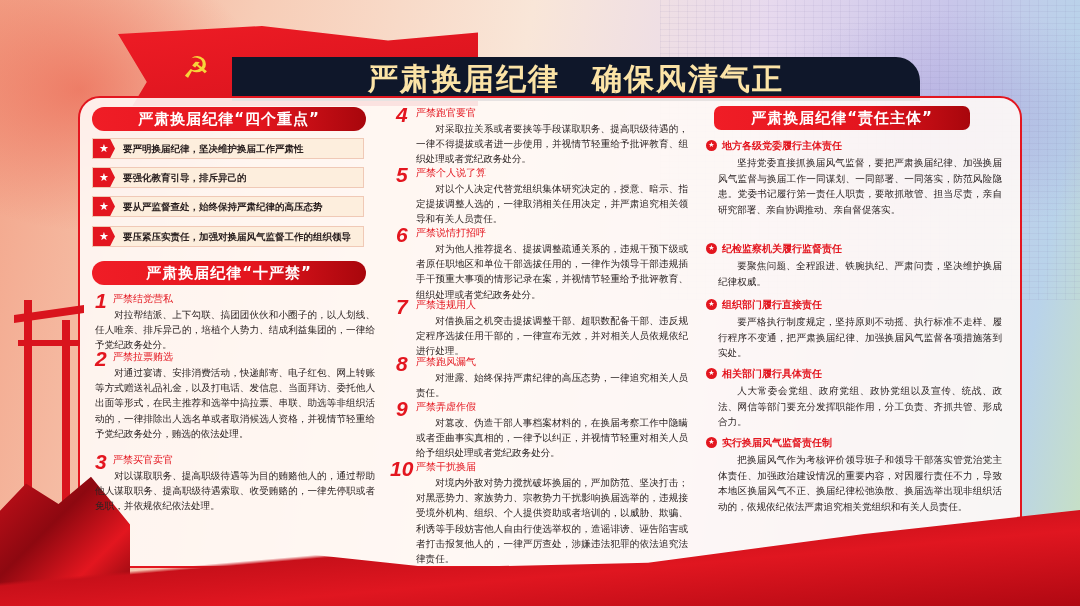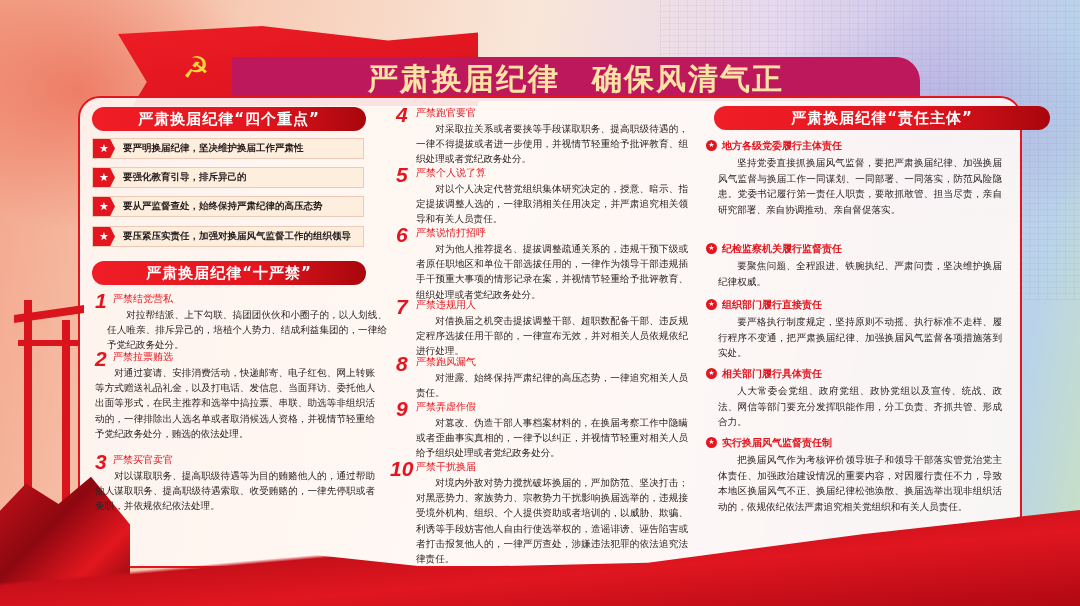--- a/index.html
+++ b/index.html
@@ -28,21 +28,21 @@
     background: linear-gradient(170deg, #ee1c25 0%, #e01620 60%, #c8101a 100%);
     clip-path: polygon(0 10%, 40% 0, 75% 18%, 100% 8%, 100% 100%, 4% 100%, 8% 70%);
   }
   .emblem {
     position: absolute; left: 178px; top: 50px; width: 36px; height: 36px;
     color: #f7d43a; font-size: 30px; line-height: 36px; text-align: center; font-weight: bold;
   }
   
   .title-bar {
     position: absolute; left: 232px; top: 57px; width: 688px; height: 44px;
-    background: #be185d; border-radius: 0 24px 0 0;
+    background: #0f172a; border-radius: 0 24px 0 0;
   }
   .title-text {
     position: absolute; left: 0; right: 0; top: 0; line-height: 44px;
     text-align: center; color: #fbe3a6; font-size: 30px; font-weight: bold; letter-spacing: 2px;
     white-space: pre;
   }
   
   .panel {
     position: absolute; left: 78px; top: 96px; width: 944px; height: 472px;
     background: rgba(255,250,246,0.90);
@@ -59,21 +59,20 @@
     background: #fdeedd; border: 1px solid #f0c9b6;
   }
   .key-point .star-box {
     position: absolute; left: 0; top: 0; width: 22px; height: 19px;
     background: #e3161f; color: #fff; font-size: 11px; line-height: 19px; text-align: center;
     clip-path: polygon(0 0, 78% 0, 100% 50%, 78% 100%, 0 100%);
   }
   .key-point .kp-text {
     position: absolute; left: 30px; top: 0; line-height: 19px; font-size: 9.5px; font-weight: bold; color: #2a2020;
     white-space: nowrap;
-    font-family: Liberation Mono, monospace;
   }
   
   .item { position: absolute; }
   .item .num {
     position: absolute; left: 0; top: -3px; font-size: 21px; font-weight: bold; font-style: italic; color: #e3161f;
     font-family: "Liberation Sans", sans-serif;
   }
   .item .heading {
     position: absolute; top: 0; font-size: 10px; font-weight: normal; color: #e3161f; white-space: nowrap;
   }
@@ -151,21 +150,21 @@
 <div class="key-point" style="top:226px;">
   <div class="star-box">★</div>
   <div class="kp-text">要压紧压实责任，加强对换届风气监督工作的组织领导</div>
 </div>
 
 <div class="section-header" style="left:92px;top:261px;width:274px;">严肃换届纪律“十严禁”</div>
 
 <div class="item" style="left:95px;top:292px;width:280px;">
   <div class="num">1</div>
   <div class="heading" style="left:18px;">严禁结党营私</div>
-  <div class="body" style="left:0;top:15px;width:280px;margin-left:12px;">对拉帮结派、上下勾联、搞团团伙伙和小圈子的，以人划线、任人唯亲、排斥异己的，培植个人势力、结成利益集团的，一律给予党纪政务处分。</div>
+  <div class="body" style="left:0;top:15px;width:280px;">对拉帮结派、上下勾联、搞团团伙伙和小圈子的，以人划线、任人唯亲、排斥异己的，培植个人势力、结成利益集团的，一律给予党纪政务处分。</div>
 </div>
 <div class="item" style="left:95px;top:350px;width:280px;">
   <div class="num">2</div>
   <div class="heading" style="left:18px;">严禁拉票贿选</div>
   <div class="body" style="left:0;top:15px;width:280px;">对通过宴请、安排消费活动，快递邮寄、电子红包、网上转账等方式赠送礼品礼金，以及打电话、发信息、当面拜访、委托他人出面等形式，在民主推荐和选举中搞拉票、串联、助选等非组织活动的，一律排除出人选名单或者取消候选人资格，并视情节轻重给予党纪政务处分，贿选的依法处理。</div>
 </div>
 <div class="item" style="left:95px;top:453px;width:280px;">
   <div class="num">3</div>
   <div class="heading" style="left:18px;">严禁买官卖官</div>
   <div class="body" style="left:0;top:15px;width:280px;">对以谋取职务、提高职级待遇等为目的贿赂他人的，通过帮助他人谋取职务、提高职级待遇索取、收受贿赂的，一律先停职或者免职，并依规依纪依法处理。</div>
@@ -200,21 +199,21 @@
   <div class="num">9</div>
   <div class="heading" style="left:20px;">严禁弄虚作假</div>
   <div class="body" style="left:20px;top:15px;width:272px;">对篡改、伪造干部人事档案材料的，在换届考察工作中隐瞒或者歪曲事实真相的，一律予以纠正，并视情节轻重对相关人员给予组织处理或者党纪政务处分。</div>
 </div>
 <div class="item" style="left:390px;top:460px;width:302px;">
   <div class="num">10</div>
   <div class="heading" style="left:26px;">严禁干扰换届</div>
   <div class="body" style="left:26px;top:15px;width:272px;">对境内外敌对势力搅扰破坏换届的，严加防范、坚决打击；对黑恶势力、家族势力、宗教势力干扰影响换届选举的，违规接受境外机构、组织、个人提供资助或者培训的，以威胁、欺骗、利诱等手段妨害他人自由行使选举权的，造谣诽谤、诬告陷害或者打击报复他人的，一律严厉查处，涉嫌违法犯罪的依法追究法律责任。</div>
 </div>
 
-<div class="section-header" style="left:714px;top:106px;width:336px;">严肃换届纪律“责任主体”</div>
+<div class="section-header" style="left:714px;top:106px;width:256px;border-radius:7px;">严肃换届纪律“责任主体”</div>
 
 <div class="resp" style="top:139px;">
   <div class="rstar">★</div>
   <div class="rhead">地方各级党委履行主体责任</div>
   <div class="rbody">坚持党委直接抓换届风气监督，要把严肃换届纪律、加强换届风气监督与换届工作一同谋划、一同部署、一同落实，防范风险隐患。党委书记履行第一责任人职责，要敢抓敢管、担当尽责，亲自研究部署、亲自协调推动、亲自督促落实。</div>
 </div>
 <div class="resp" style="top:242px;">
   <div class="rstar">★</div>
   <div class="rhead">纪检监察机关履行监督责任</div>
   <div class="rbody">要聚焦问题、全程跟进、铁腕执纪、严肃问责，坚决维护换届纪律权威。</div>

